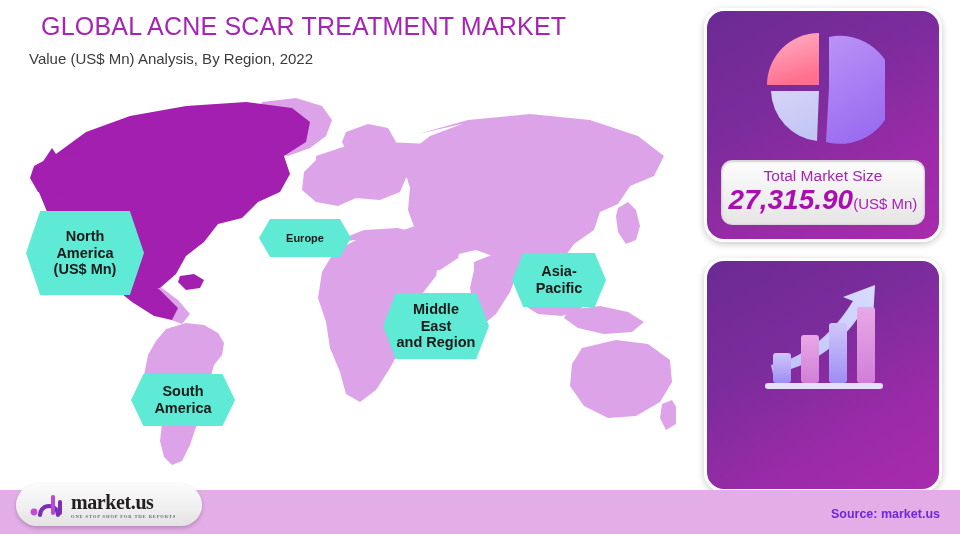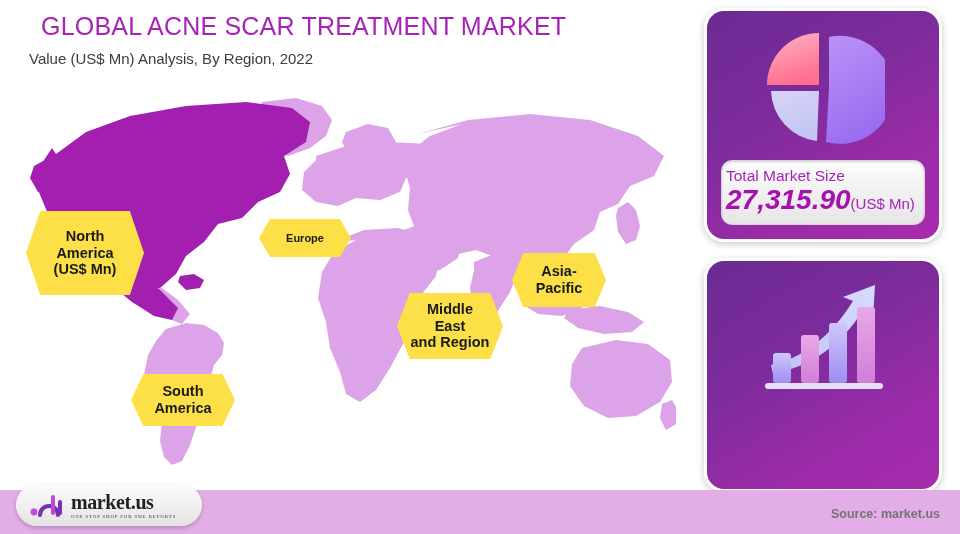--- a/index.html
+++ b/index.html
@@ -22,32 +22,32 @@
     font-size:15px;color:#3c3c3c;white-space:nowrap;
   }
 
   
   .map-wrap{position:absolute;left:16px;top:96px;width:660px;height:370px;}
   .map-wrap svg{width:100%;height:100%;display:block;}
 
   
   .hex{
     position:absolute;
-    background:#fde047;
+    background:#5eead4;
     color:#1a1a1a;
     font-weight:bold;
     display:flex;align-items:center;justify-content:center;
     text-align:center;
     line-height:1.14;
     clip-path:polygon(12% 0%, 88% 0%, 100% 50%, 88% 100%, 12% 100%, 0% 50%);
     filter:drop-shadow(2px 3px 2px rgba(0,0,0,.28));
   }
   .hex-na{left:26px;top:211px;width:118px;height:84px;font-size:14.5px;}
   .hex-eu{left:259px;top:219px;width:92px;height:38px;font-size:11px;}
-  .hex-mea{left:397px;top:293px;width:106px;height:66px;font-size:14.5px;}
+  .hex-mea{left:383px;top:293px;width:106px;height:66px;font-size:14.5px;}
   .hex-ap{left:512px;top:253px;width:94px;height:54px;font-size:14.5px;}
   .hex-sa{left:131px;top:374px;width:104px;height:52px;font-size:14.5px;text-align:center;}
 
   
   .card{
     position:absolute;left:704px;width:238px;
     border-radius:20px;
     background:linear-gradient(150deg,#6B2A94 0%,#7C2C9C 38%,#9B2BA8 72%,#A82BAE 100%);
     box-shadow:0 2px 7px rgba(0,0,0,.22);
     border:3px solid #ffffff;
@@ -60,20 +60,21 @@
     position:absolute;left:0;right:0;top:6px;height:142px;
     display:flex;align-items:center;justify-content:center;
   }
   .valuebox{
     position:absolute;left:14px;right:14px;bottom:14px;
     background:linear-gradient(180deg,#fdfdfd 0%,#f1f0f0 55%,#e6e4e4 100%);
     border-radius:11px;
     border:1px solid #d8d6d8;
     box-shadow:0 1px 2px rgba(0,0,0,.18) inset;
     padding:6px 4px 8px 4px;
+    text-align:center;
   }
   .vb-label{font-size:15.5px;color:#A723B6;line-height:1.15;}
   .vb-value{
     font-size:28px;font-weight:bold;font-style:italic;
     color:#A90FB0;line-height:1.1;white-space:nowrap;
   }
   .vb-value .unit{font-size:15px;font-style:normal;font-weight:normal;color:#A723B6;}
 
   
   .footer-bar{
@@ -87,21 +88,21 @@
     box-shadow:0 2px 4px rgba(0,0,0,.22);
     display:flex;align-items:center;gap:7px;padding-left:14px;
     box-sizing:border-box;
     font-family:Liberation Serif, serif;
   }
   .logo-text{display:flex;flex-direction:column;justify-content:center;}
   .logo-name{font-size:20px;font-weight:bold;color:#231f20;line-height:1;letter-spacing:-.4px;}
   .logo-tag{font-size:4.6px;font-weight:bold;color:#6d6a6d;letter-spacing:.85px;margin-top:2px;white-space:nowrap;}
   .source{
     position:absolute;right:20px;bottom:13px;
-    font-size:12.5px;font-weight:bold;color:#737373;white-space:nowrap;
+    font-size:12.5px;font-weight:bold;color:#6d28d9;white-space:nowrap;
   }
 </style>
 </head>
 <body>
 
 <div id="stage">
 
   <div class="title">GLOBAL ACNE SCAR TREATMENT MARKET</div>
   <div class="subtitle">Value (US$ Mn) Analysis, By Region, 2022</div>
 

